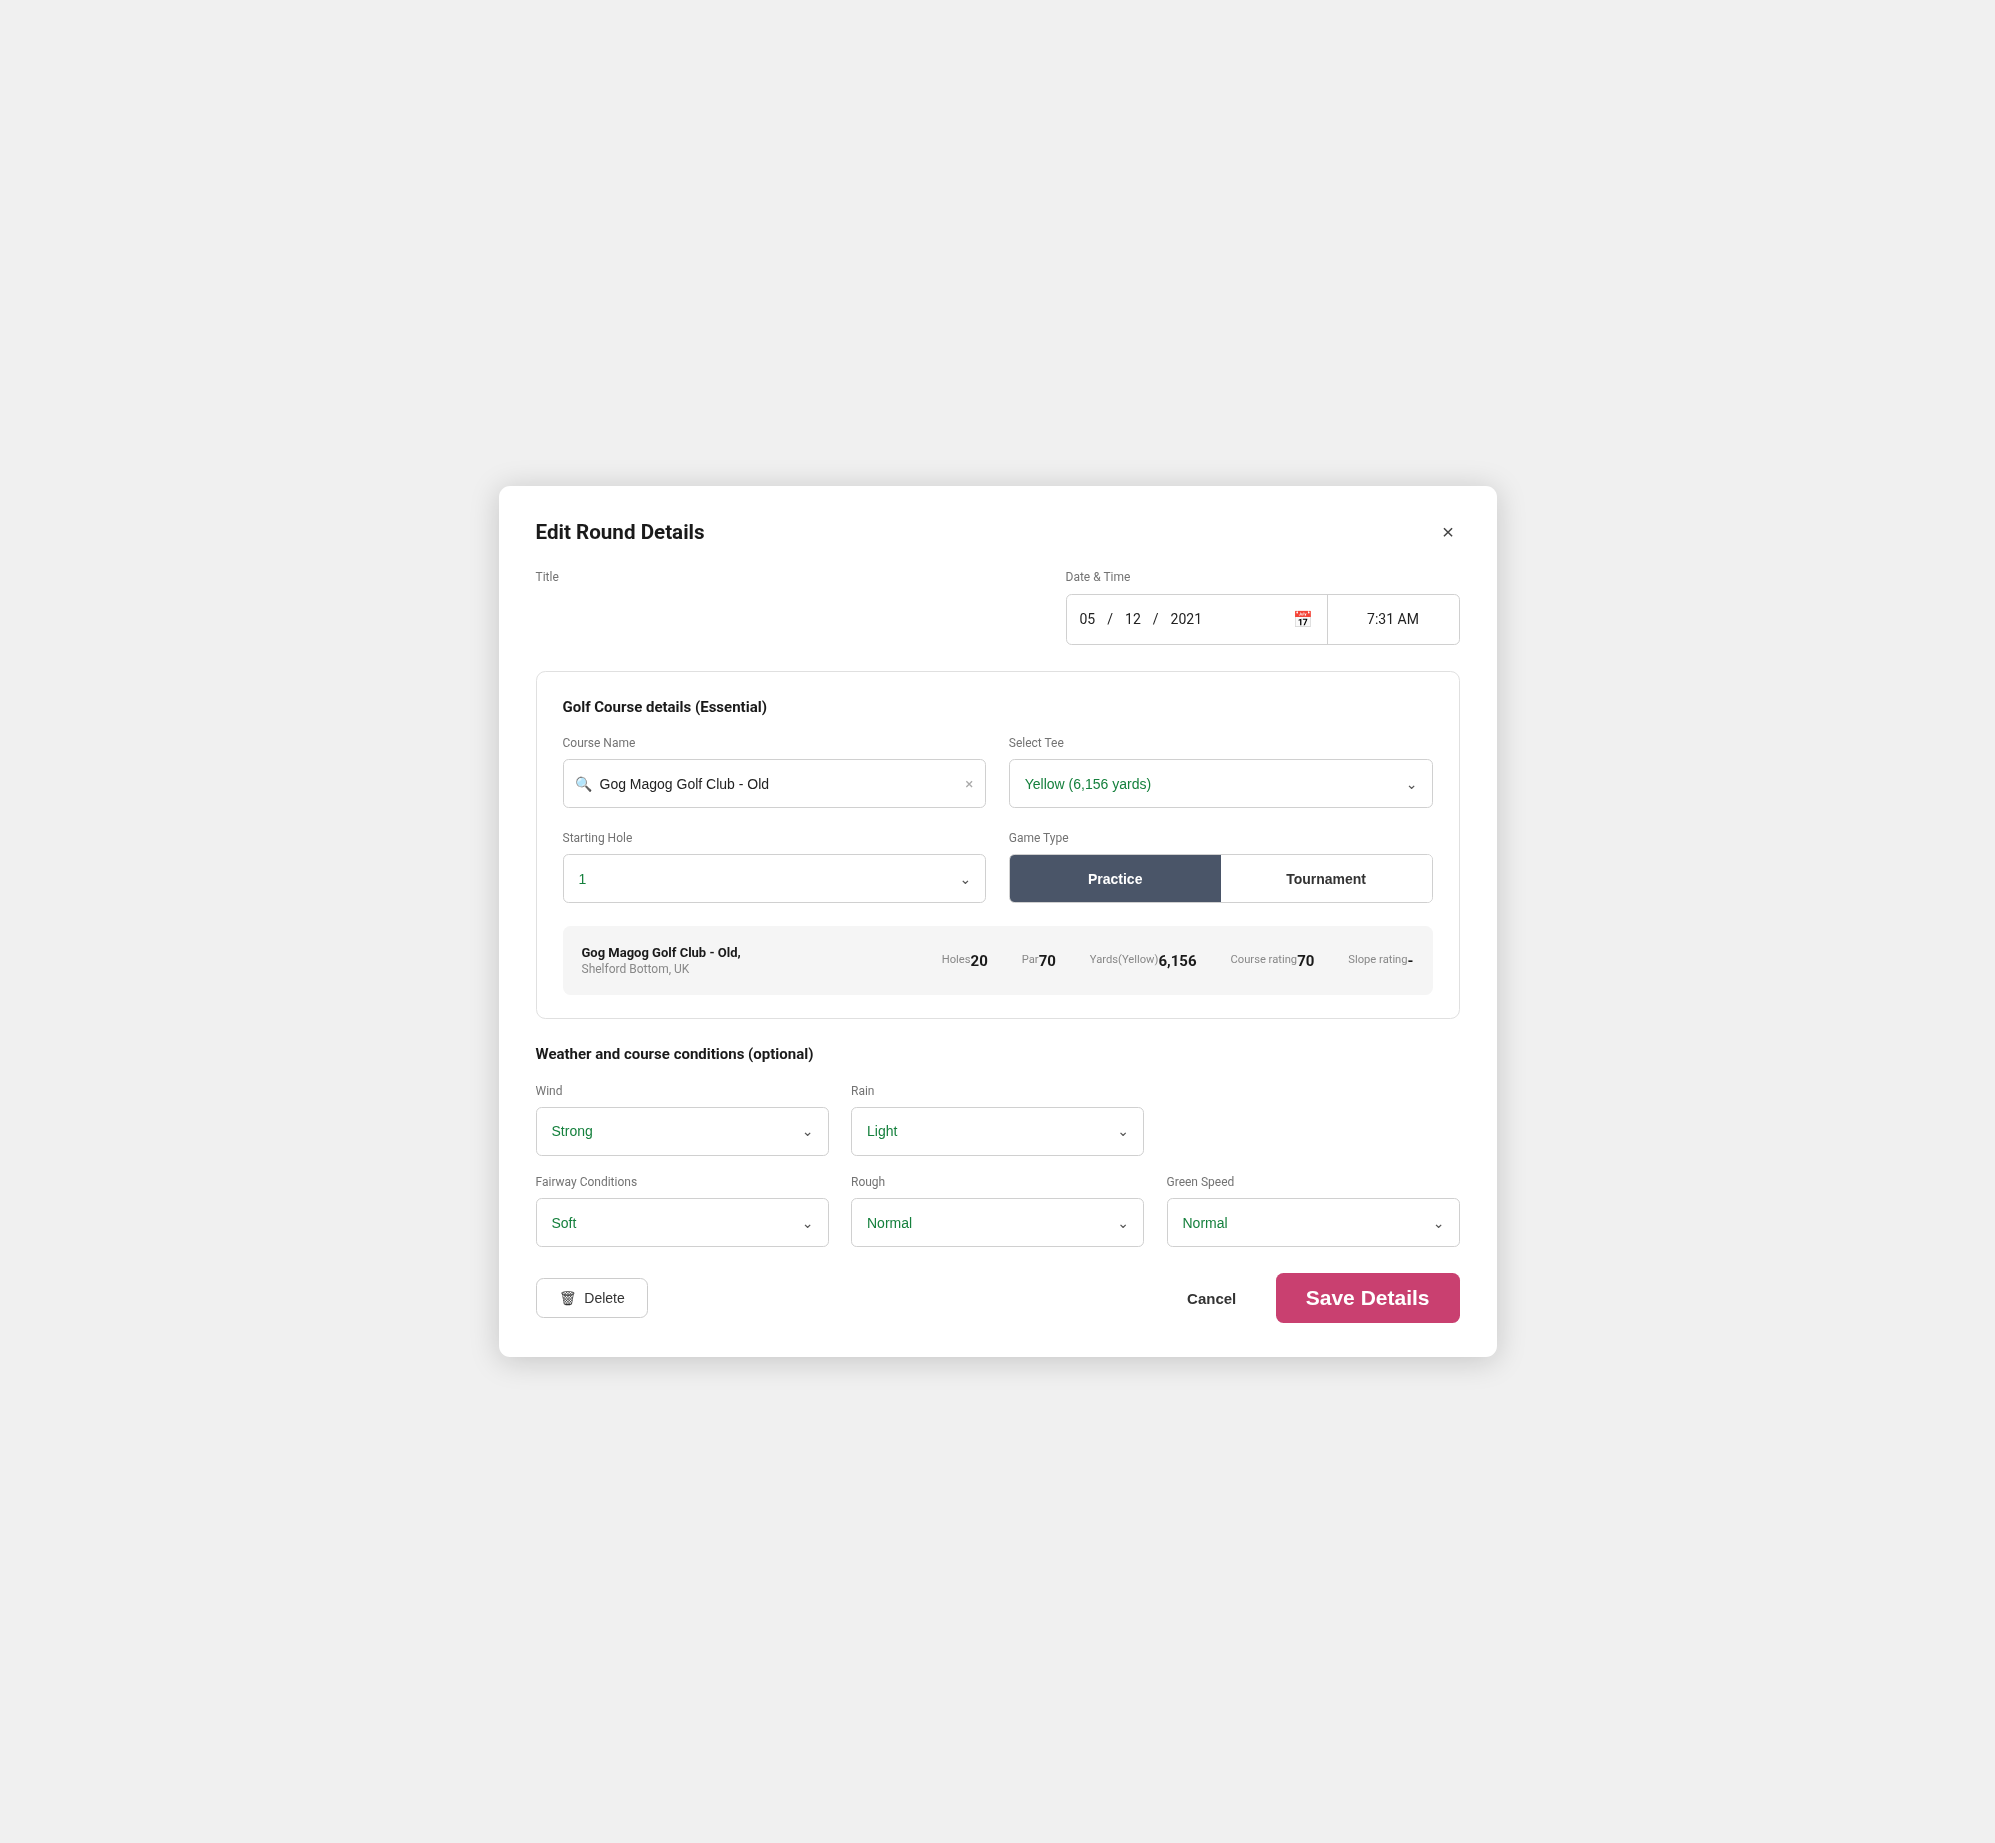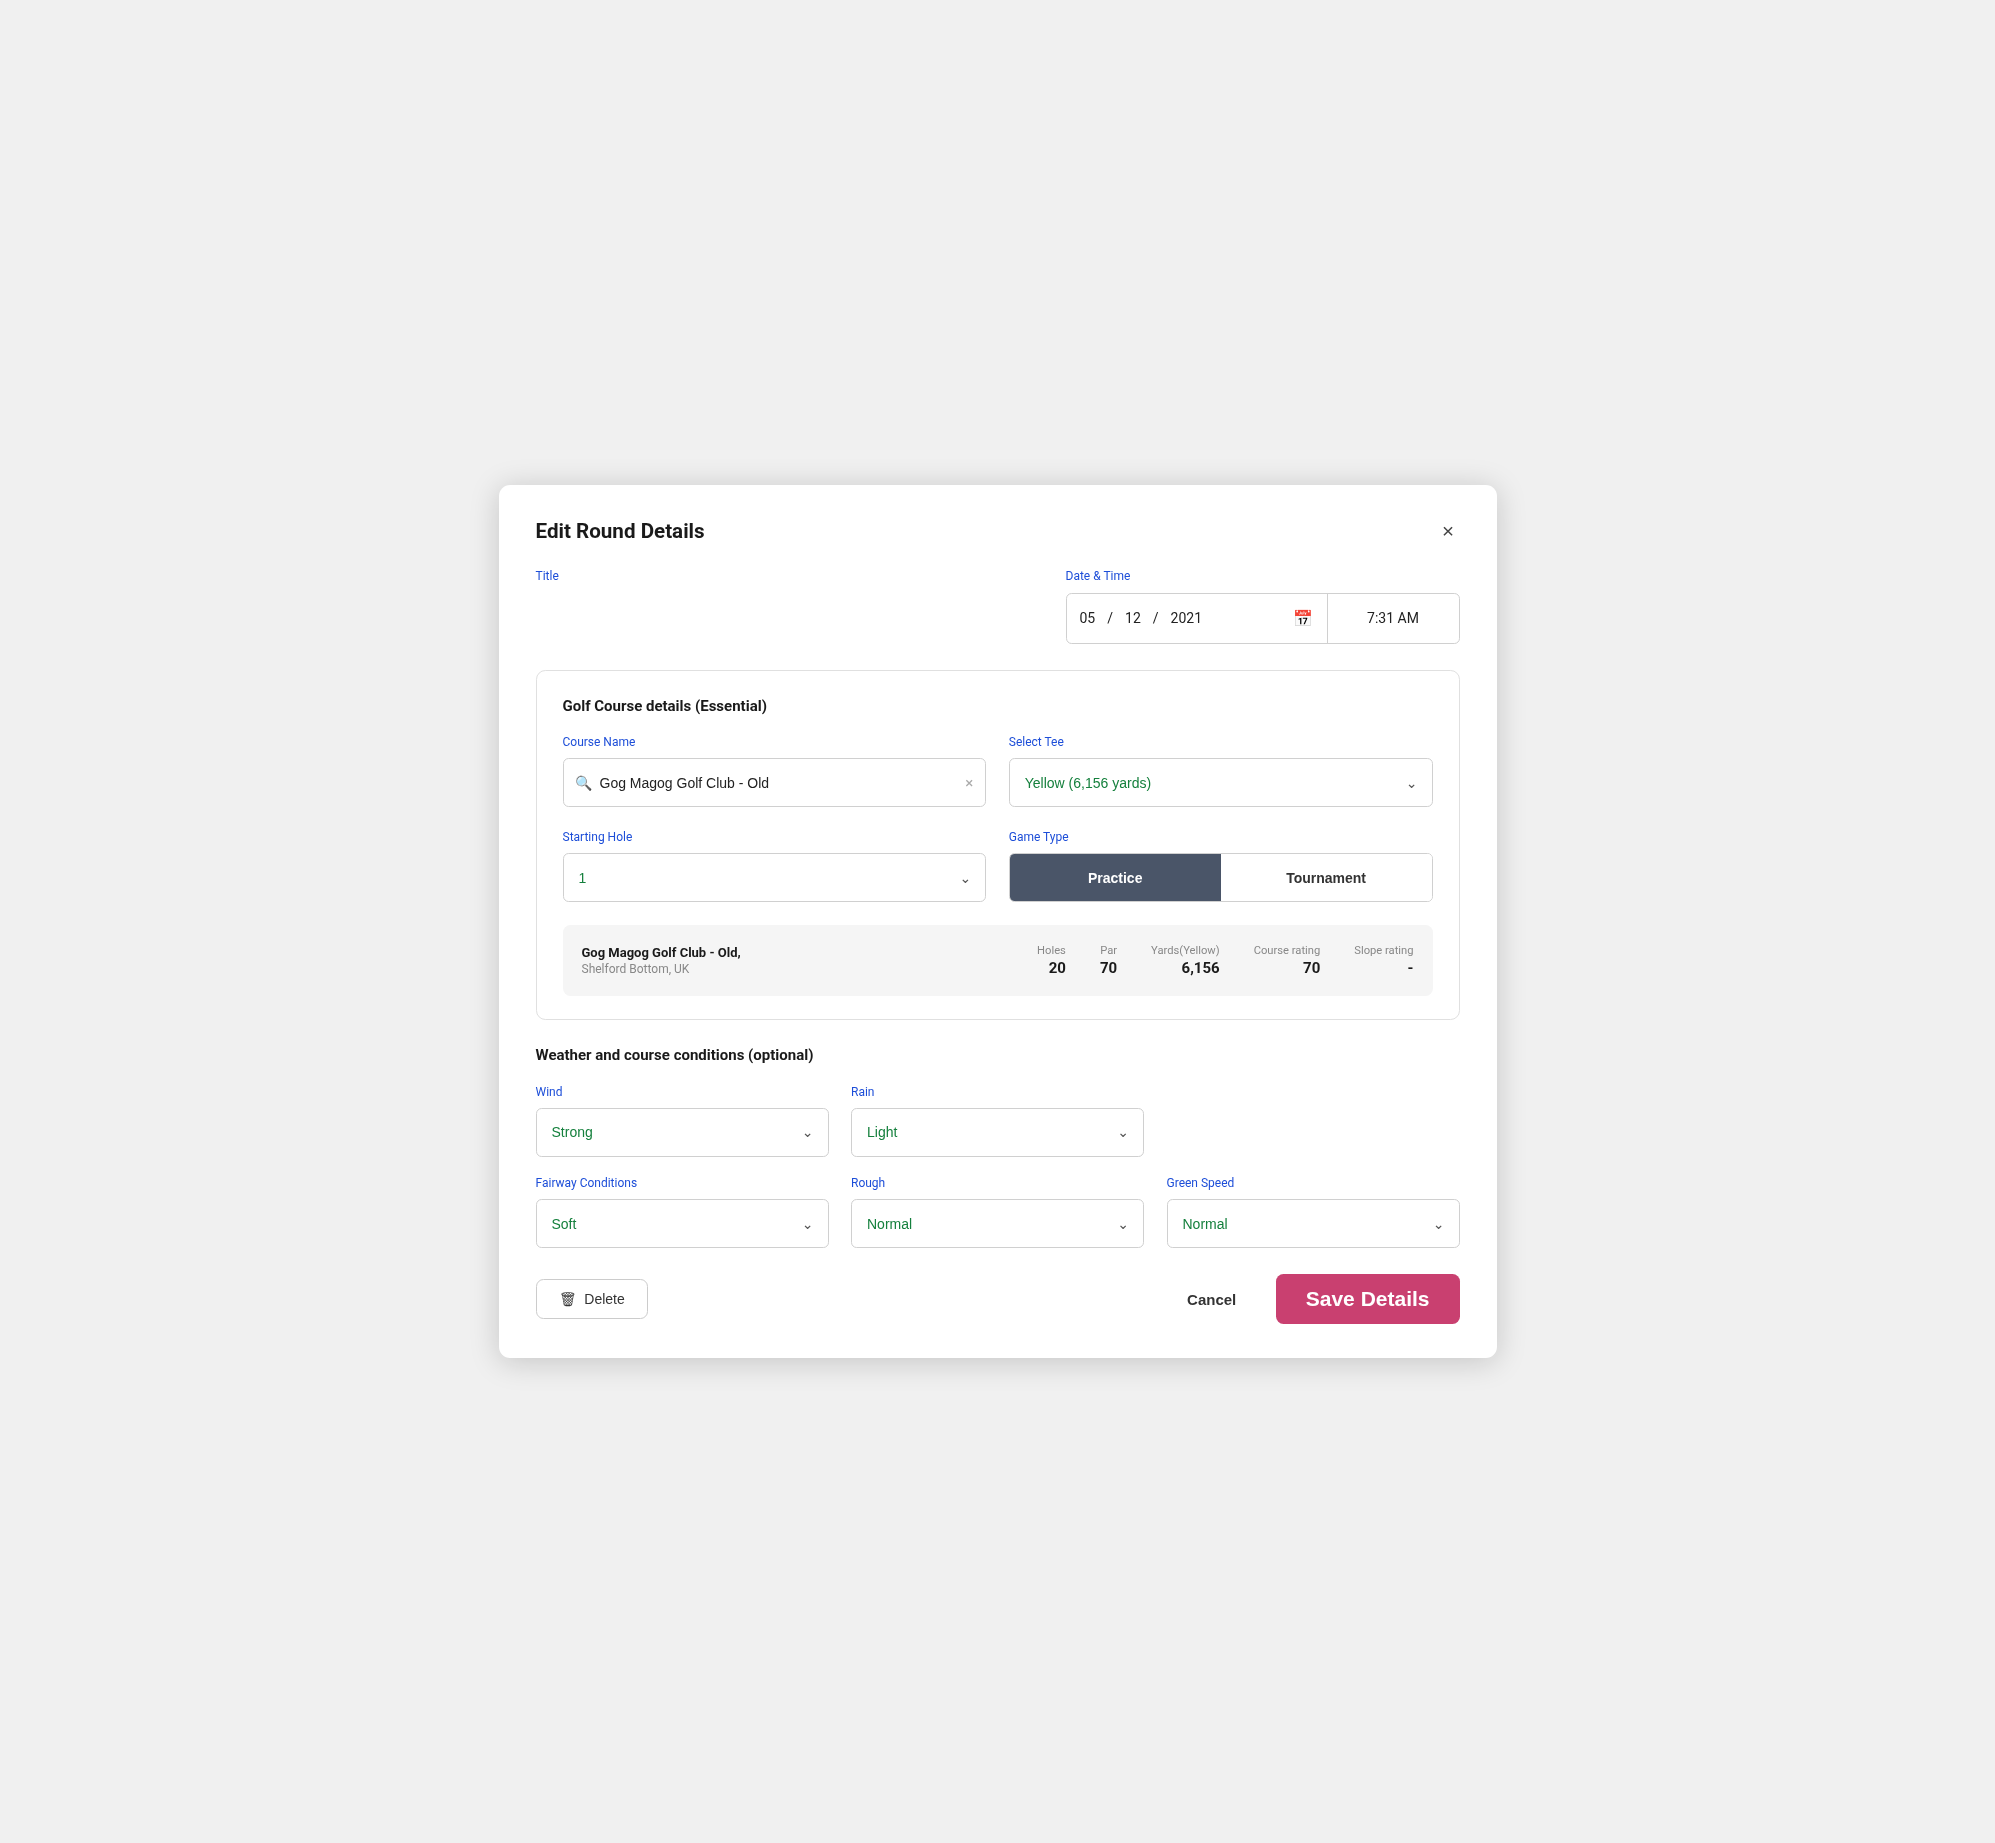--- a/index.html
+++ b/index.html
@@ -46,21 +46,21 @@
       gap: 22.5px;
       margin-bottom: 26px;
     }
     .field-group {
       display: flex;
       flex-direction: column;
       gap: 5.6px;
     }
     .field-label {
       font-size: 12px;
-      color: #1d4ed8;
+      color: #737373;
       margin-bottom: 3.7px;
     }
     .title-field {
       flex: 1;
     }
     .date-time-field {
       flex: 0 0 auto;
       width: 394px;
     }
     .date-time-row {
@@ -215,22 +215,22 @@
       font-size: 12px;
       color: #888;
       margin-top: 2.8px;
     }
     .course-stats {
       display: flex;
       gap: 34px;
     }
     .stat-item {
       display: flex;
-      flex-direction: column;
-      align-items: flex-end;
+      flex-direction: row;
+      align-items: center;
     }
     .stat-label {
       font-size: 11.2px;
       color: #888;
       margin-bottom: 2.8px;
     }
     .stat-value {
       font-size: 15px;
       font-weight: 700;
       color: #1a1a1a;

